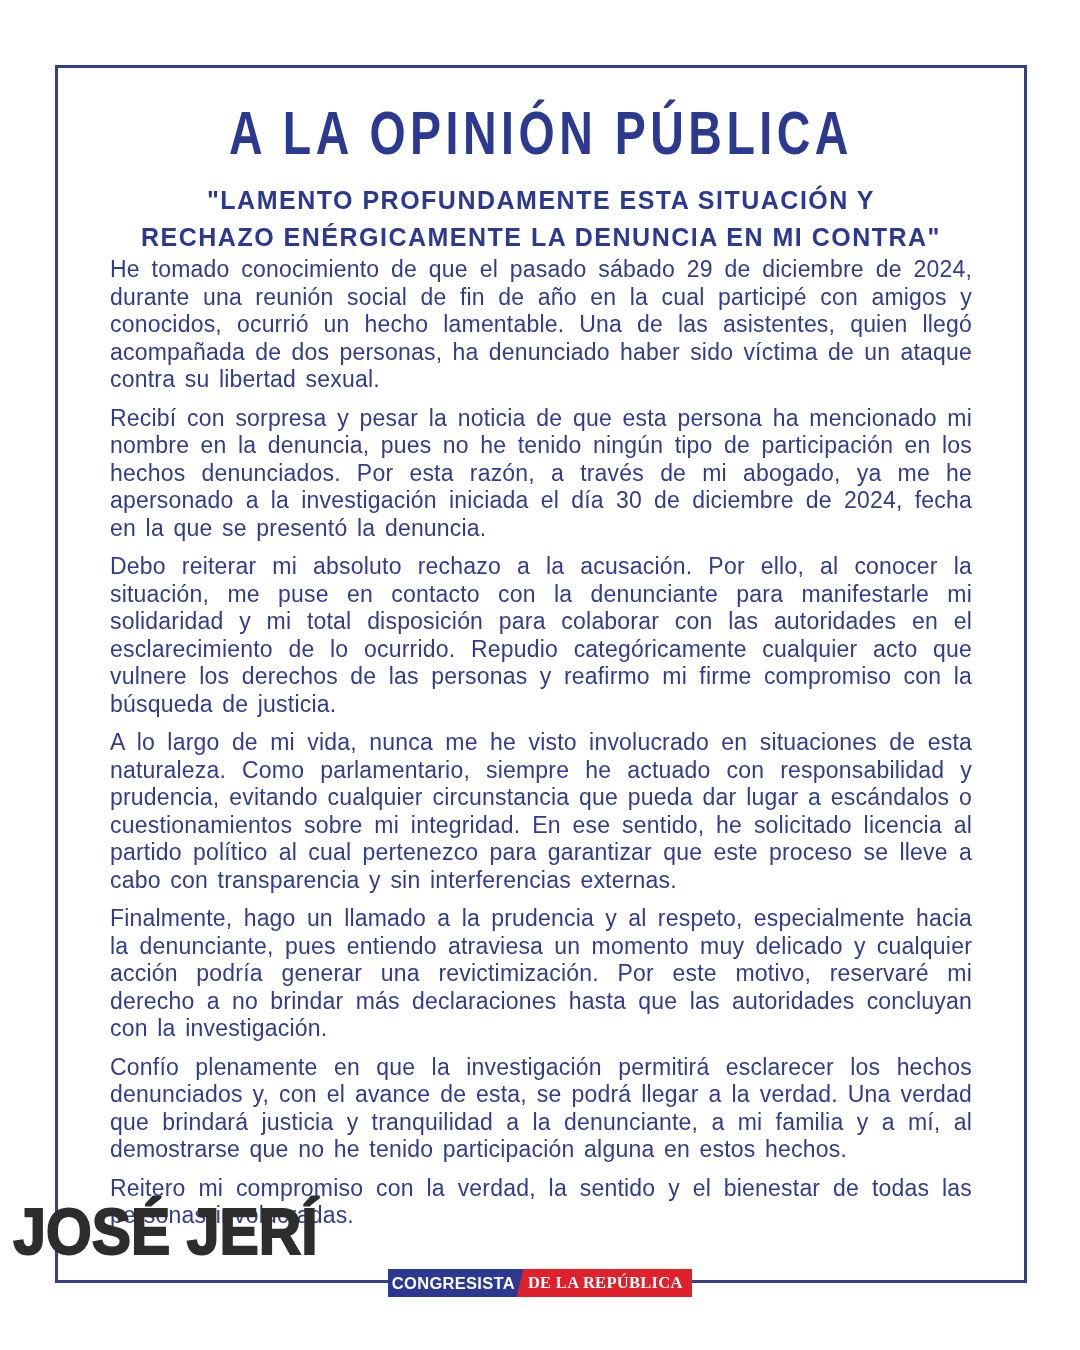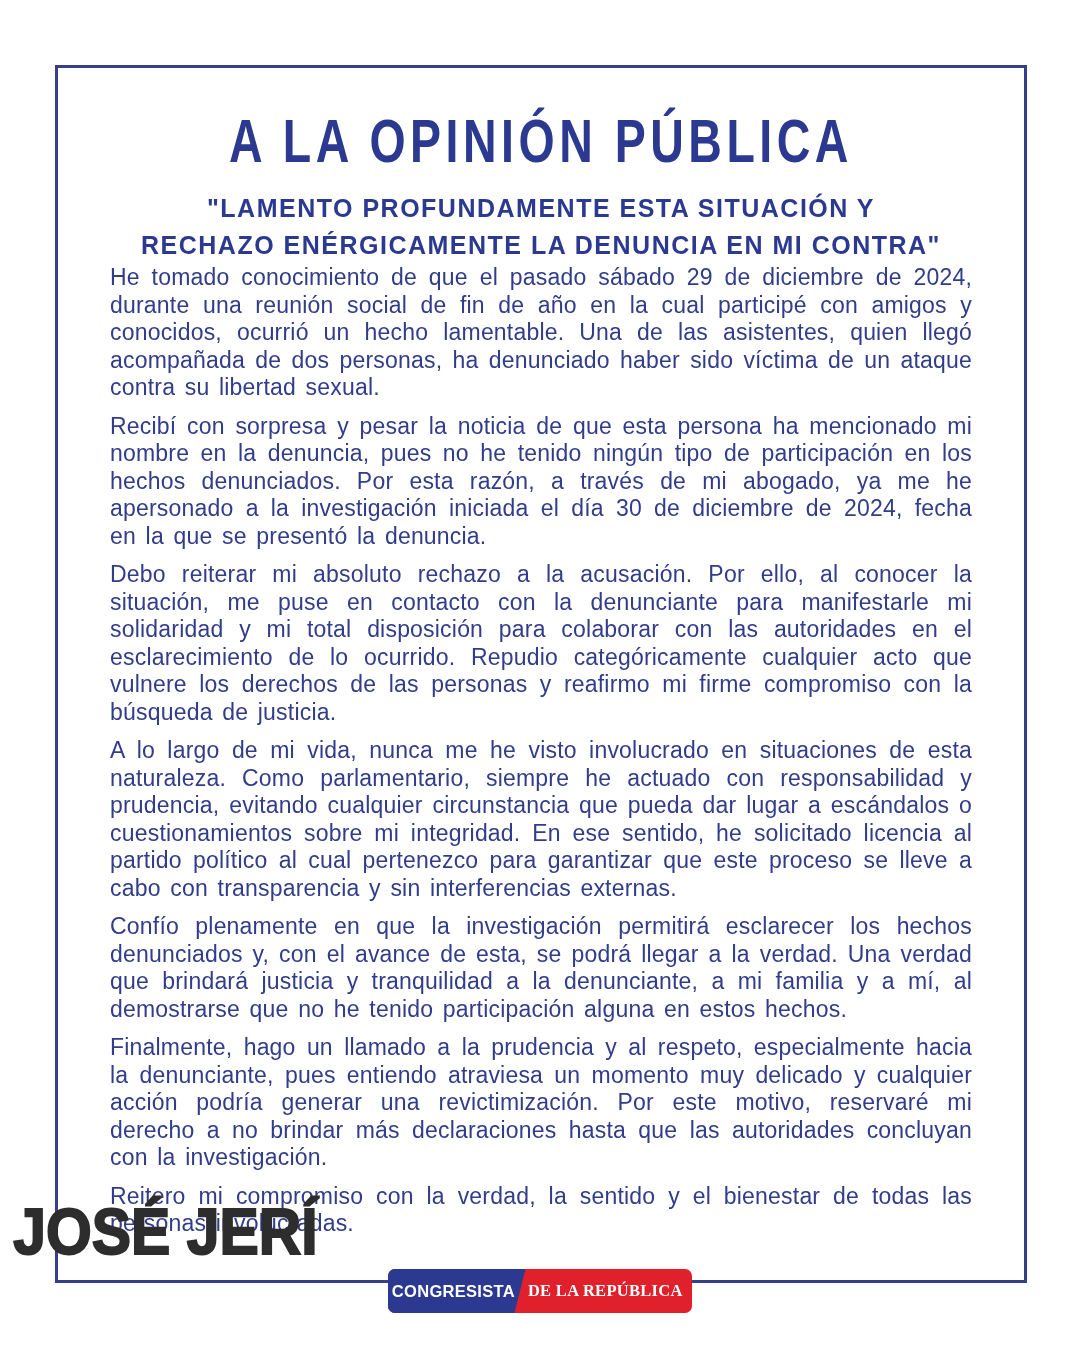--- a/index.html
+++ b/index.html
@@ -18,21 +18,21 @@
     position:relative;
     overflow:hidden;
   }
   .frame{
     position:absolute;
     left:55px;top:65px;
     width:972px;height:1218px;
     border:3px solid var(--border);
     box-sizing:border-box;
     background:var(--white);
-    padding:12px 52px;
+    padding:4px 52px;
   }
   .title{
     margin:30px 0 0 0;
     text-align:center;
     font-size:62px;
     line-height:1;
     font-weight:bold;
     color:var(--navy);
     letter-spacing:6px;
     white-space:nowrap;
@@ -76,27 +76,26 @@
   .sig-name .squeeze{
     display:inline-block;
     transform:scaleX(0.92);
     transform-origin:center;
   }
   .banner{
     position:absolute;
     top:1269px;
     left:50%;
     margin-left:-152px;
-    width:304px;height:44px;
+    width:304px;height:28px;
     background:var(--red);
     overflow:hidden;
     display:flex;
     align-items:center;
     z-index:5;
-    border-radius:7px;
   }
   .banner-blue-bg{
     position:absolute;
     left:-8px;top:-2px;bottom:-2px;
     width:46%;
     background:var(--navy);
     transform:skewX(-14deg);
   }
   .banner .blab,.banner .rlab{
     position:relative;
@@ -118,22 +117,22 @@
   <h1 class="title"><span class="squeeze">A LA OPINIÓN PÚBLICA</span></h1>
   <div class="subtitle">
     <div>"LAMENTO PROFUNDAMENTE ESTA SITUACIÓN Y</div>
     <div>RECHAZO ENÉRGICAMENTE LA DENUNCIA EN MI CONTRA"</div>
   </div>
   <div class="bodytext">
       <p class="para">He tomado conocimiento de que el pasado sábado 29 de diciembre de 2024, durante una reunión social de fin de año en la cual participé con amigos y conocidos, ocurrió un hecho lamentable. Una de las asistentes, quien llegó acompañada de dos personas, ha denunciado haber sido víctima de un ataque contra su libertad sexual.</p>
       <p class="para">Recibí con sorpresa y pesar la noticia de que esta persona ha mencionado mi nombre en la denuncia, pues no he tenido ningún tipo de participación en los hechos denunciados. Por esta razón, a través de mi abogado, ya me he apersonado a la investigación iniciada el día 30 de diciembre de 2024, fecha en la que se presentó la denuncia.</p>
       <p class="para">Debo reiterar mi absoluto rechazo a la acusación. Por ello, al conocer la situación, me puse en contacto con la denunciante para manifestarle mi solidaridad y mi total disposición para colaborar con las autoridades en el esclarecimiento de lo ocurrido. Repudio categóricamente cualquier acto que vulnere los derechos de las personas y reafirmo mi firme compromiso con la búsqueda de justicia.</p>
       <p class="para">A lo largo de mi vida, nunca me he visto involucrado en situaciones de esta naturaleza. Como parlamentario, siempre he actuado con responsabilidad y prudencia, evitando cualquier circunstancia que pueda dar lugar a escándalos o cuestionamientos sobre mi integridad. En ese sentido, he solicitado licencia al partido político al cual pertenezco para garantizar que este proceso se lleve a cabo con transparencia y sin interferencias externas.</p>
+      <p class="para">Finalmente, hago un llamado a la prudencia y al respeto, especialmente hacia la denunciante, pues entiendo atraviesa un momento muy delicado y cualquier acción podría generar una revictimización. Por este motivo, reservaré mi derecho a no brindar más declaraciones hasta que las autoridades concluyan con la investigación.</p>
       <p class="para">Confío plenamente en que la investigación permitirá esclarecer los hechos denunciados y, con el avance de esta, se podrá llegar a la verdad. Una verdad que brindará justicia y tranquilidad a la denunciante, a mi familia y a mí, al demostrarse que no he tenido participación alguna en estos hechos.</p>
-      <p class="para">Finalmente, hago un llamado a la prudencia y al respeto, especialmente hacia la denunciante, pues entiendo atraviesa un momento muy delicado y cualquier acción podría generar una revictimización. Por este motivo, reservaré mi derecho a no brindar más declaraciones hasta que las autoridades concluyan con la investigación.</p>
       <p class="para">Reitero mi compromiso con la verdad, la sentido y el bienestar de todas las personas involucradas.</p>
     </div>
 </div>
 
 <div class="sig-name"><span class="squeeze">JOSÉ JERÍ</span></div>
 
 <div class="banner">
   <div class="banner-blue-bg"></div>
   <span class="blab">CONGRESISTA</span>
   <span class="rlab">DE LA REPÚBLICA</span>

